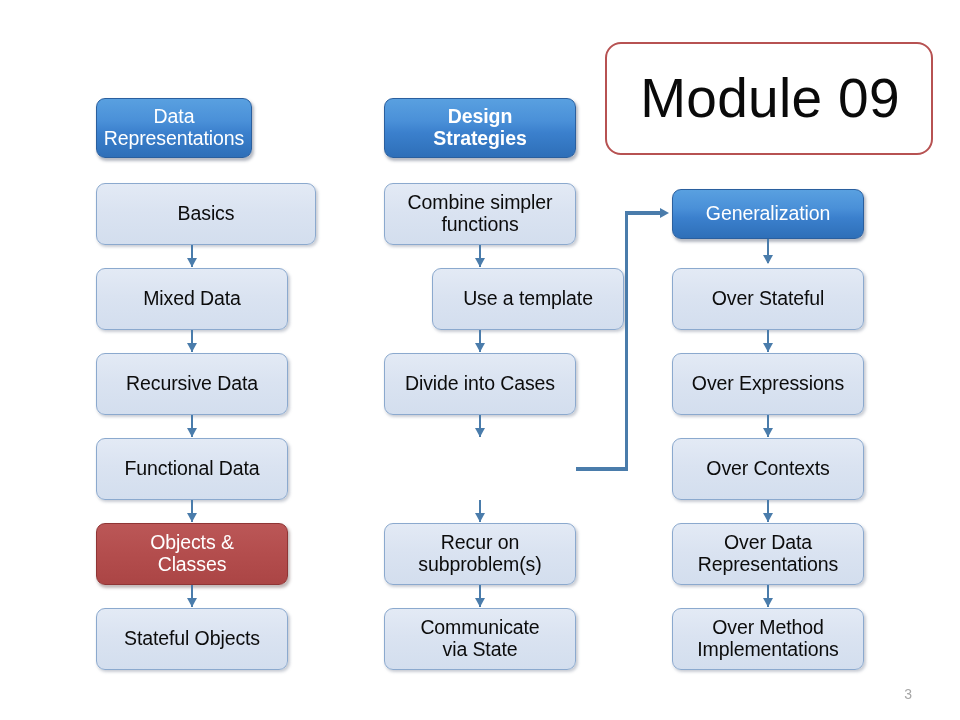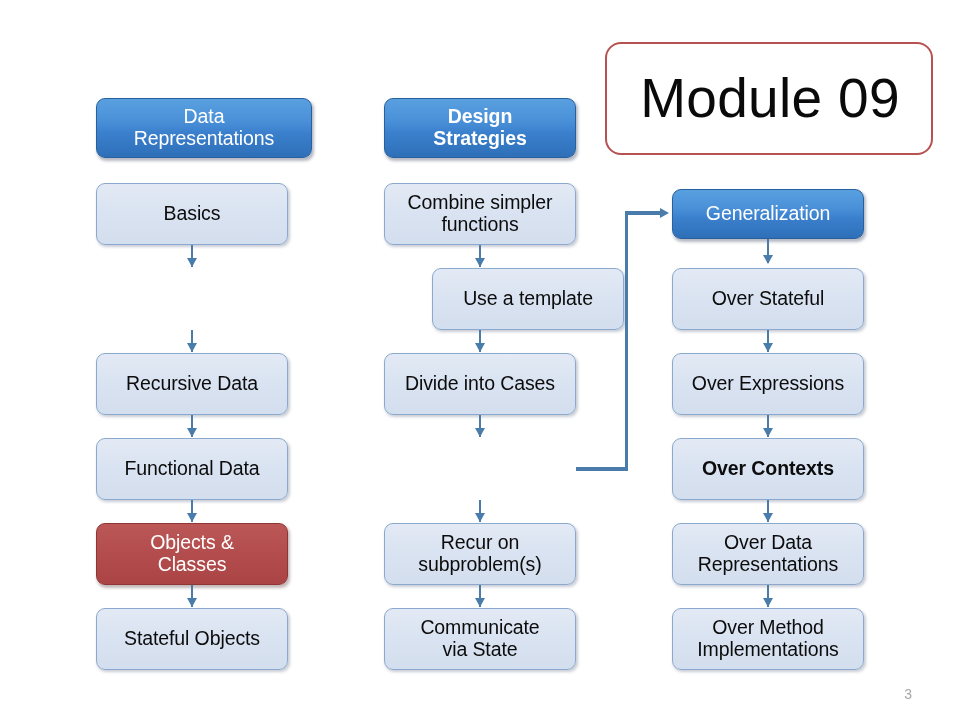--- a/index.html
+++ b/index.html
@@ -116,31 +116,34 @@
 </style>
 </head>
 <body>
 
 <div id="slide">
 
   <div class="node title-box" style="left:605px; top:42px; width:328px; height:113px;">
     <span>Module 09</span>
   </div>
 
-  <div class="node blue" style="left:96px; top:98px; width:216px; height:60px;">
+  <div class="node blue" style="left:96px; top:98px; width:156px; height:60px;">
     <span>Data
 Representations</span>
   </div>
 
-  <div class="node light" style="left:96px; top:183px; width:192px; height:62px;align-items:center;">
+  <div class="node light" style="left:96px; top:183px; width:220px; height:62px;align-items:center;">
     <span>Basics</span>
   </div>
   <div class="conn v" style="left:191px; top:245px; height:22px;"></div>
   <div class="arrowhead down" style="left:186.5px; top:258px;"></div>
 
+  <div class="node light" style="left:96px; top:268px; width:192px; height:62px;">
+    <span>Mixed Data</span>
+  </div>
   <div class="conn v" style="left:191px; top:330px; height:22px;"></div>
   <div class="arrowhead down" style="left:186.5px; top:343px;"></div>
 
   <div class="node light" style="left:96px; top:353px; width:192px; height:62px;">
     <span>Recursive Data</span>
   </div>
   <div class="conn v" style="left:191px; top:415px; height:22px;"></div>
   <div class="arrowhead down" style="left:186.5px; top:428px;"></div>
 
   <div class="node light" style="left:96px; top:438px; width:192px; height:62px;">
@@ -217,21 +220,21 @@
   </div>
   <div class="conn v" style="left:767px; top:330px; height:22px;"></div>
   <div class="arrowhead down" style="left:762.5px; top:343px;"></div>
 
   <div class="node light" style="left:672px; top:353px; width:192px; height:62px;">
     <span>Over Expressions</span>
   </div>
   <div class="conn v" style="left:767px; top:415px; height:22px;"></div>
   <div class="arrowhead down" style="left:762.5px; top:428px;"></div>
 
-  <div class="node light" style="left:672px; top:438px; width:192px; height:62px;font-weight:bold;">
+  <div class="node light" style="left:672px; top:438px; width:192px; height:62px;">
     <span>Over Contexts</span>
   </div>
   <div class="conn v" style="left:767px; top:500px; height:22px;"></div>
   <div class="arrowhead down" style="left:762.5px; top:513px;"></div>
 
   <div class="node light" style="left:672px; top:523px; width:192px; height:62px;">
     <span>Over Data
 Representations</span>
   </div>
   <div class="conn v" style="left:767px; top:585px; height:22px;"></div>

